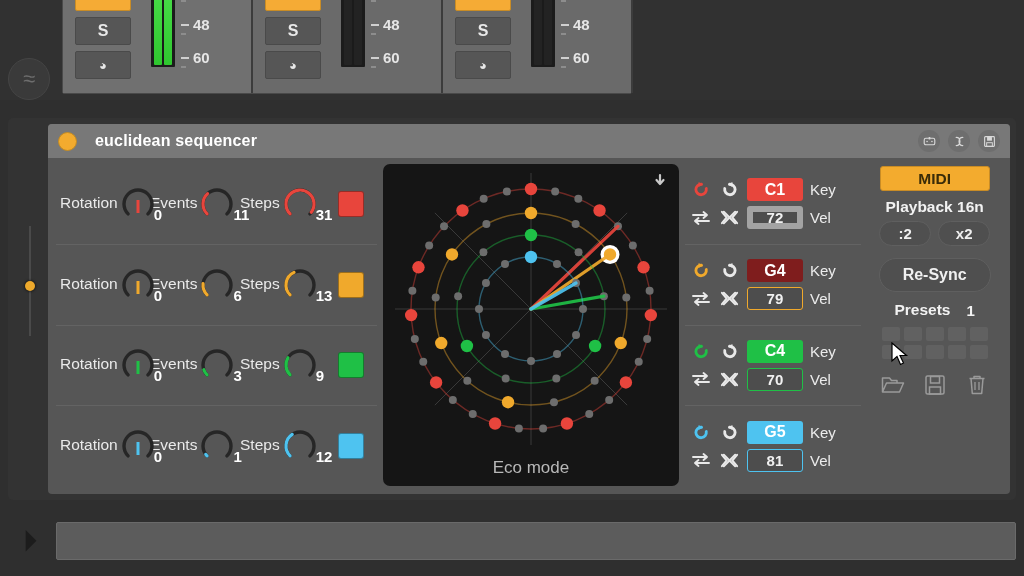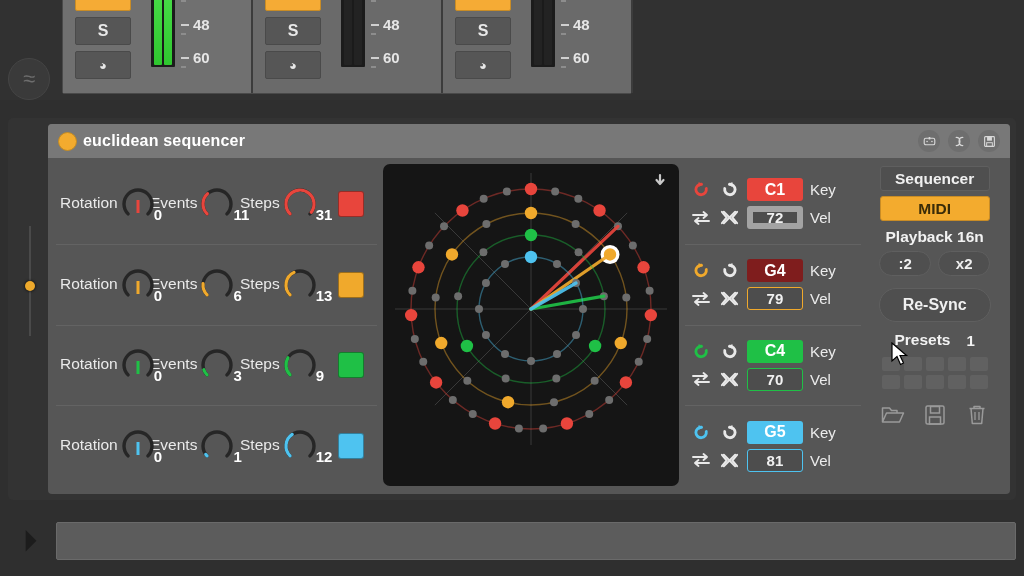--- a/index.html
+++ b/index.html
@@ -80,21 +80,21 @@
   .rail-dot {
     position: absolute; left: 9px; top: 155px; width: 10px; height: 10px;
     border-radius: 50%; background: #eda92c; box-shadow: 0 0 3px #000;
   }
   .device {
     width: 962px; height: 370px; background: #565656;
     border-radius: 4px; overflow: hidden; display: flex; flex-direction: column;
   }
   .dev-title {
     height: 34px; background: #787878; display: flex; align-items: center;
-    padding: 0 10px; gap: 6px; flex: none;
+    padding: 0 10px; gap: 18px; flex: none;
   }
   .dev-led { width: 19px; height: 19px; border-radius: 50%; background: #f3ab2e; border: 1px solid #c58c22; }
   .dev-name { color: #ffffff; font-size: 16px; font-weight: bold; letter-spacing: .2px; }
   .dev-title-icons { margin-left: auto; display: flex; gap: 8px; }
   .tbicon {
     width: 22px; height: 22px; border-radius: 50%; background: #6e6e6e;
     display: flex; align-items: center; justify-content: center; color: #d8d8d8;
   }
   .tbicon svg { display:block; }
 
@@ -571,20 +571,21 @@
               <circle cx="193.03332099679082" cy="171" r="4" fill="#6d6d6d"></circle>
               <circle cx="174" cy="190.03332099679082" r="4" fill="#6d6d6d"></circle>
               <circle cx="148" cy="197" r="4" fill="#6d6d6d"></circle>
               <circle cx="121.99999999999999" cy="190.0333209967908" r="4" fill="#6d6d6d"></circle>
               <circle cx="102.96667900320921" cy="171.00000000000003" r="4" fill="#6d6d6d"></circle>
               <circle cx="96" cy="145" r="4" fill="#6d6d6d"></circle>
               <circle cx="102.9666790032092" cy="119" r="4" fill="#6d6d6d"></circle>
               <circle cx="121.99999999999997" cy="99.96667900320921" r="4" fill="#6d6d6d"></circle>
               <line x1="148" y1="145" x2="193.0333209967908" y2="119" stroke="#4ec3f0" stroke-width="3.2" opacity="0.92" stroke-linecap="round"></line>
             </svg>
+          <div class="viz-label">Eco mode</div>
         </div>
 
         <div class="kv-col" id="kv-col">
             <div class="kv-row">
     <div class="kv-line">
       <span class="kv-ic">
                   <svg width="19" height="19" viewBox="0 0 20 20">
                     <path d="M10 4.5 A5.5 5.5 0 1 0 15 9" fill="none" stroke="#e8453c" stroke-width="3" stroke-linecap="round"></path>
                     <path d="M7 2 L11.5 4.8 L7 7.4 Z" fill="#e8453c"></path>
                   </svg>
@@ -713,21 +714,20 @@
                     <path d="M4 4 L16 16 M4 16 L16 4" fill="none" stroke="#e9e9e9" stroke-width="2.1" stroke-linecap="round"></path>
                   </svg>
                 </span>
       <span class="vel-box" style="border:1px solid #4ec3f0">81</span>
       <span class="kv-tag">Vel</span>
     </div>
             </div>
           </div>
 
         <div class="side">
-          <div class="s-btn">Sequencer</div>
           <div class="s-btn active">MIDI</div>
           <div class="s-text">Playback 16n</div>
           <div class="s-pair">
             <div class="pill">:2</div>
             <div class="pill">x2</div>
           </div>
           <div class="pill wide">Re-Sync</div>
           <div class="presets-line">
             <span class="p-lbl">Presets</span>
             <span class="p-num">1</span>

